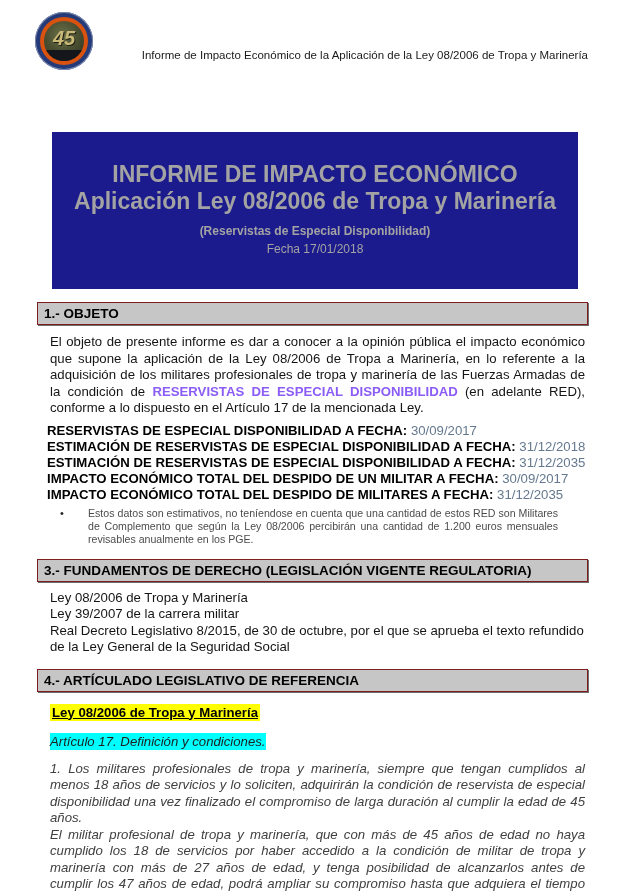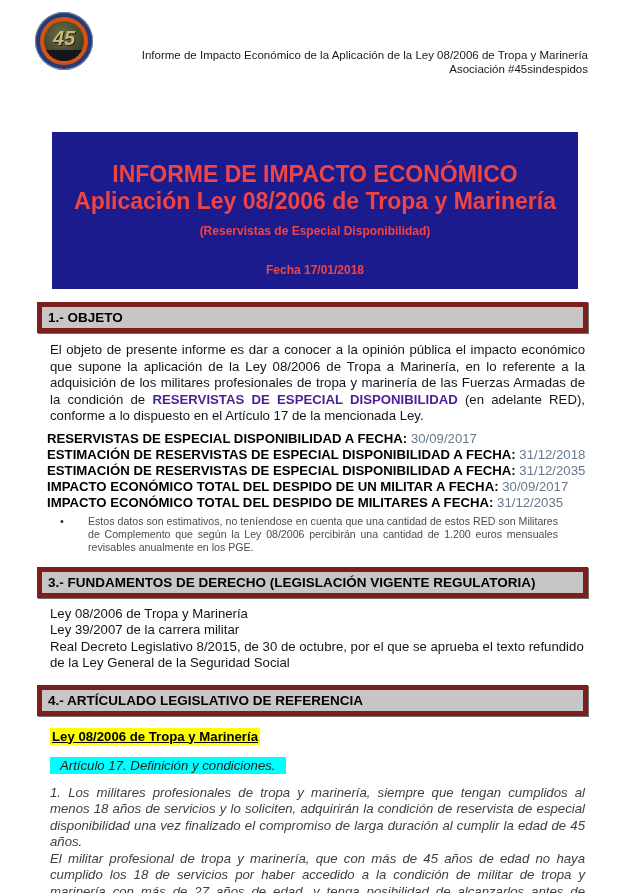--- a/index.html
+++ b/index.html
@@ -80,64 +80,64 @@
     line-height: 14px;
     color: #1a1a1a;
   }
 
   
   .banner {
     margin: 12px 10px 0 15px;
     height: 157px;
     box-sizing: border-box;
     background: var(--banner-bg, #1b1b8e);
-    color: #ef4444;
+    color: #a3a3a3;
     text-align: center;
     padding-top: 29px;
   }
   .banner-title {
     font-weight: bold;
     font-size: 23px;
     line-height: 27px;
     white-space: nowrap;
   }
   .banner-subtitle {
     font-weight: bold;
     font-size: 12px;
     line-height: 15px;
     margin-top: 9px;
   }
   .banner-date {
-    font-weight: bold;
+    font-weight: normal;
     font-size: 12px;
-    margin-top: 24px;
+    margin-top: 3px;
   }
 
   
   .section-bar {
     margin-top: 13px;
     background: var(--bar-bg, #c6c6c6);
-    border: 5px solid #7f1d1d;
+    border: 1px solid #7f1d1d;
     box-shadow: 1px 1px 0 #6e6e6e;
     font-weight: bold;
     font-size: 13.5px;
     line-height: 17px;
     padding: 2px 4px 2px 6px;
     color: #000;
   }
 
   
   .body-para {
     margin: 9px 3px 0 13px;
     font-size: 13.2px;
     line-height: 16.5px;
     text-align: justify;
     color: #151515;
   }
-  .body-para b { color: #4c1d95; }
+  .body-para b { color: #8b5cf6; }
 
   .data-rows { margin: 6px 0 0 10px; }
   .data-row {
     font-weight: bold;
     font-size: 13.2px;
     line-height: 16px;
     color: #000;
     white-space: nowrap;
   }
   .data-row .value {
@@ -181,21 +181,21 @@
     color: #000;
     padding: 1px 2px;
   }
   .hl-cyan {
     display: inline;
     background: var(--hl-cyan, #00ffff);
     font-style: italic;
     font-size: 13.2px;
     line-height: 17px;
     color: #1f1f1f;
-    padding: 1px 10px;
+    padding: 1px 0;
   }
 
   .italic-para {
     margin: 11px 3px 0 13px;
     font-style: italic;
     font-size: 13.2px;
     line-height: 16.5px;
     text-align: justify;
     color: #404040;
   }
@@ -209,21 +209,20 @@
   <div class="doc-header">
     <div class="logo">
       <div class="logo-ring"></div>
       <div class="logo-center">
         <span class="logo-number">45</span>
         <div class="logo-band"></div>
       </div>
     </div>
     <div class="header-text">
       <div>Informe de Impacto Económico de la Aplicación de la Ley 08/2006 de Tropa y Marinería</div>
-      <div>Asociación #45sindespidos</div>
     </div>
   </div>
 
   <div class="banner">
     <div class="banner-title">INFORME DE IMPACTO ECONÓMICO</div>
     <div class="banner-title">Aplicación Ley 08/2006 de Tropa y Marinería</div>
     <div class="banner-subtitle">(Reservistas de Especial Disponibilidad)</div>
     <div class="banner-date">Fecha 17/01/2018</div>
   </div>
 

